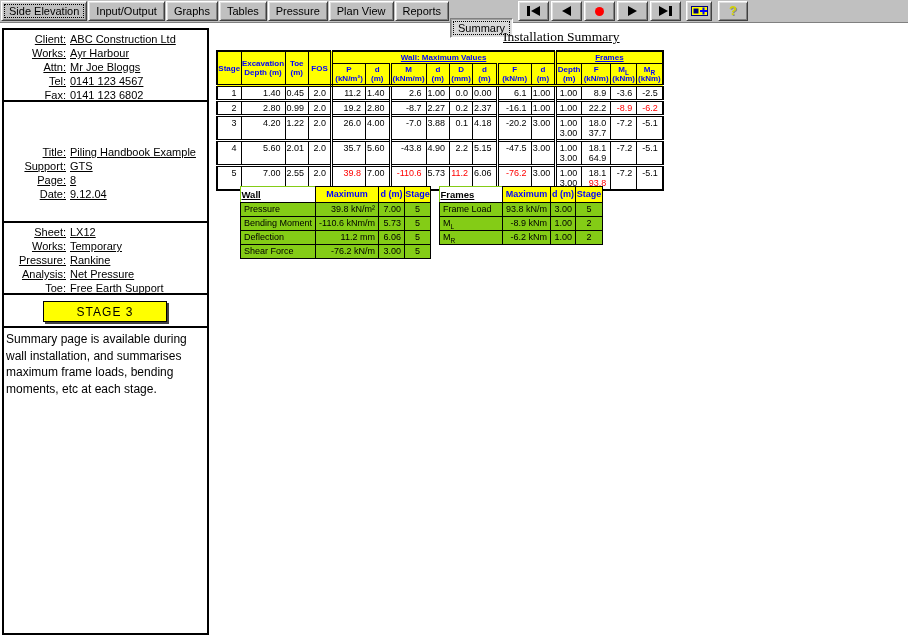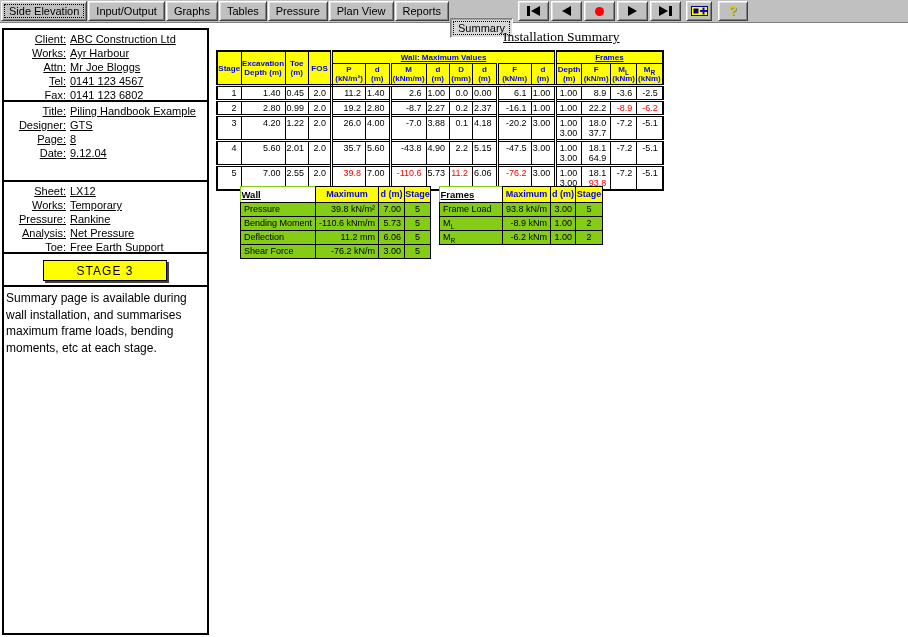--- a/index.html
+++ b/index.html
@@ -41,21 +41,21 @@
   .qmark{font-weight:bold;font-size:13px;color:#d2d200;text-shadow:1px 1px 0 #8a8a8a;line-height:12px;}
   
   .left-panel{
     position:absolute;left:2px;top:28px;width:207px;height:607px;
     box-sizing:border-box;border:2px solid #000;background:#fff;
     display:flex;flex-direction:column;
   }
   .panel-section{box-sizing:border-box;border-bottom:2px solid #000;padding:2px 3px 0 2px;}
   .panel-section.fields{font-size:11px;}
   .sec-client{height:72px;}
-  .sec-project{height:80px;}
+  .sec-project{height:80px;margin-top:41px;}
   .sec-analysis{height:72px;}
   .sec-stage{height:33px;display:flex;align-items:center;justify-content:center;}
   .sec-desc{flex:1;border-bottom:none;font-size:12px;line-height:16.5px;padding:3px 2px 8px 2px;color:#000;}
   .field-row{display:grid;grid-template-columns:60px 1fr;column-gap:4px;line-height:14px;text-decoration:underline;}
   .field-label{text-align:right;white-space:nowrap;}
   .field-value{text-align:left;white-space:nowrap;}
   .stage-button{
     width:122px;height:19px;background:#ffff00;border:1px solid #000;
     box-shadow:2px 2px 0 #404040;display:flex;align-items:center;justify-content:center;
     font-size:12px;letter-spacing:1px;color:#000;cursor:default;
@@ -184,21 +184,21 @@
         <span class="field-label">Fax:</span>
         <span class="field-value">0141 123 6802</span>
       </div>
     </div>
   <div class="panel-section fields sec-project">
       <div class="field-row">
         <span class="field-label">Title:</span>
         <span class="field-value">Piling Handbook Example</span>
       </div>
       <div class="field-row">
-        <span class="field-label">Designer:</span>
+        <span class="field-label">Support:</span>
         <span class="field-value">GTS</span>
       </div>
       <div class="field-row">
         <span class="field-label">Page:</span>
         <span class="field-value">8</span>
       </div>
       <div class="field-row">
         <span class="field-label">Date:</span>
         <span class="field-value">9.12.04</span>
       </div>

